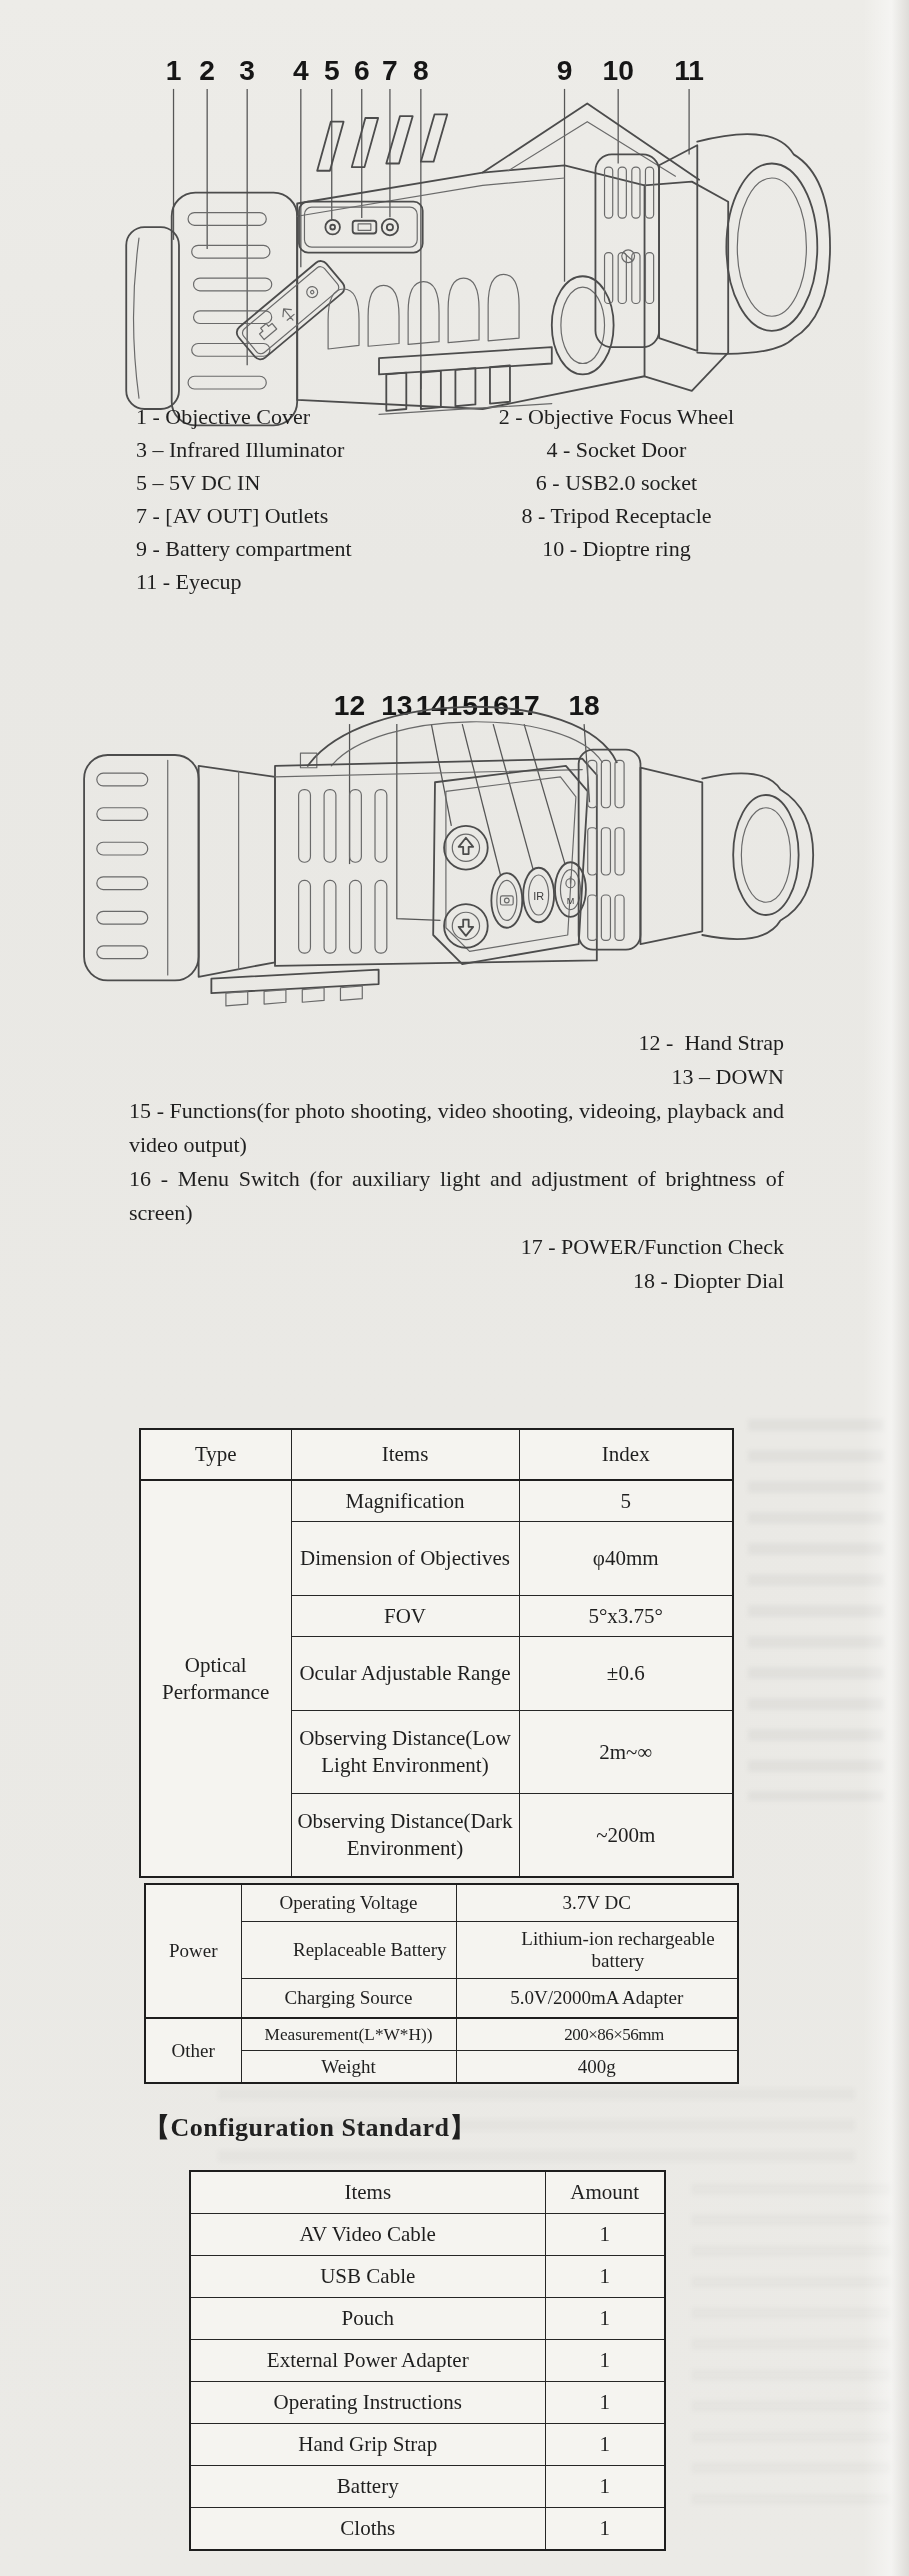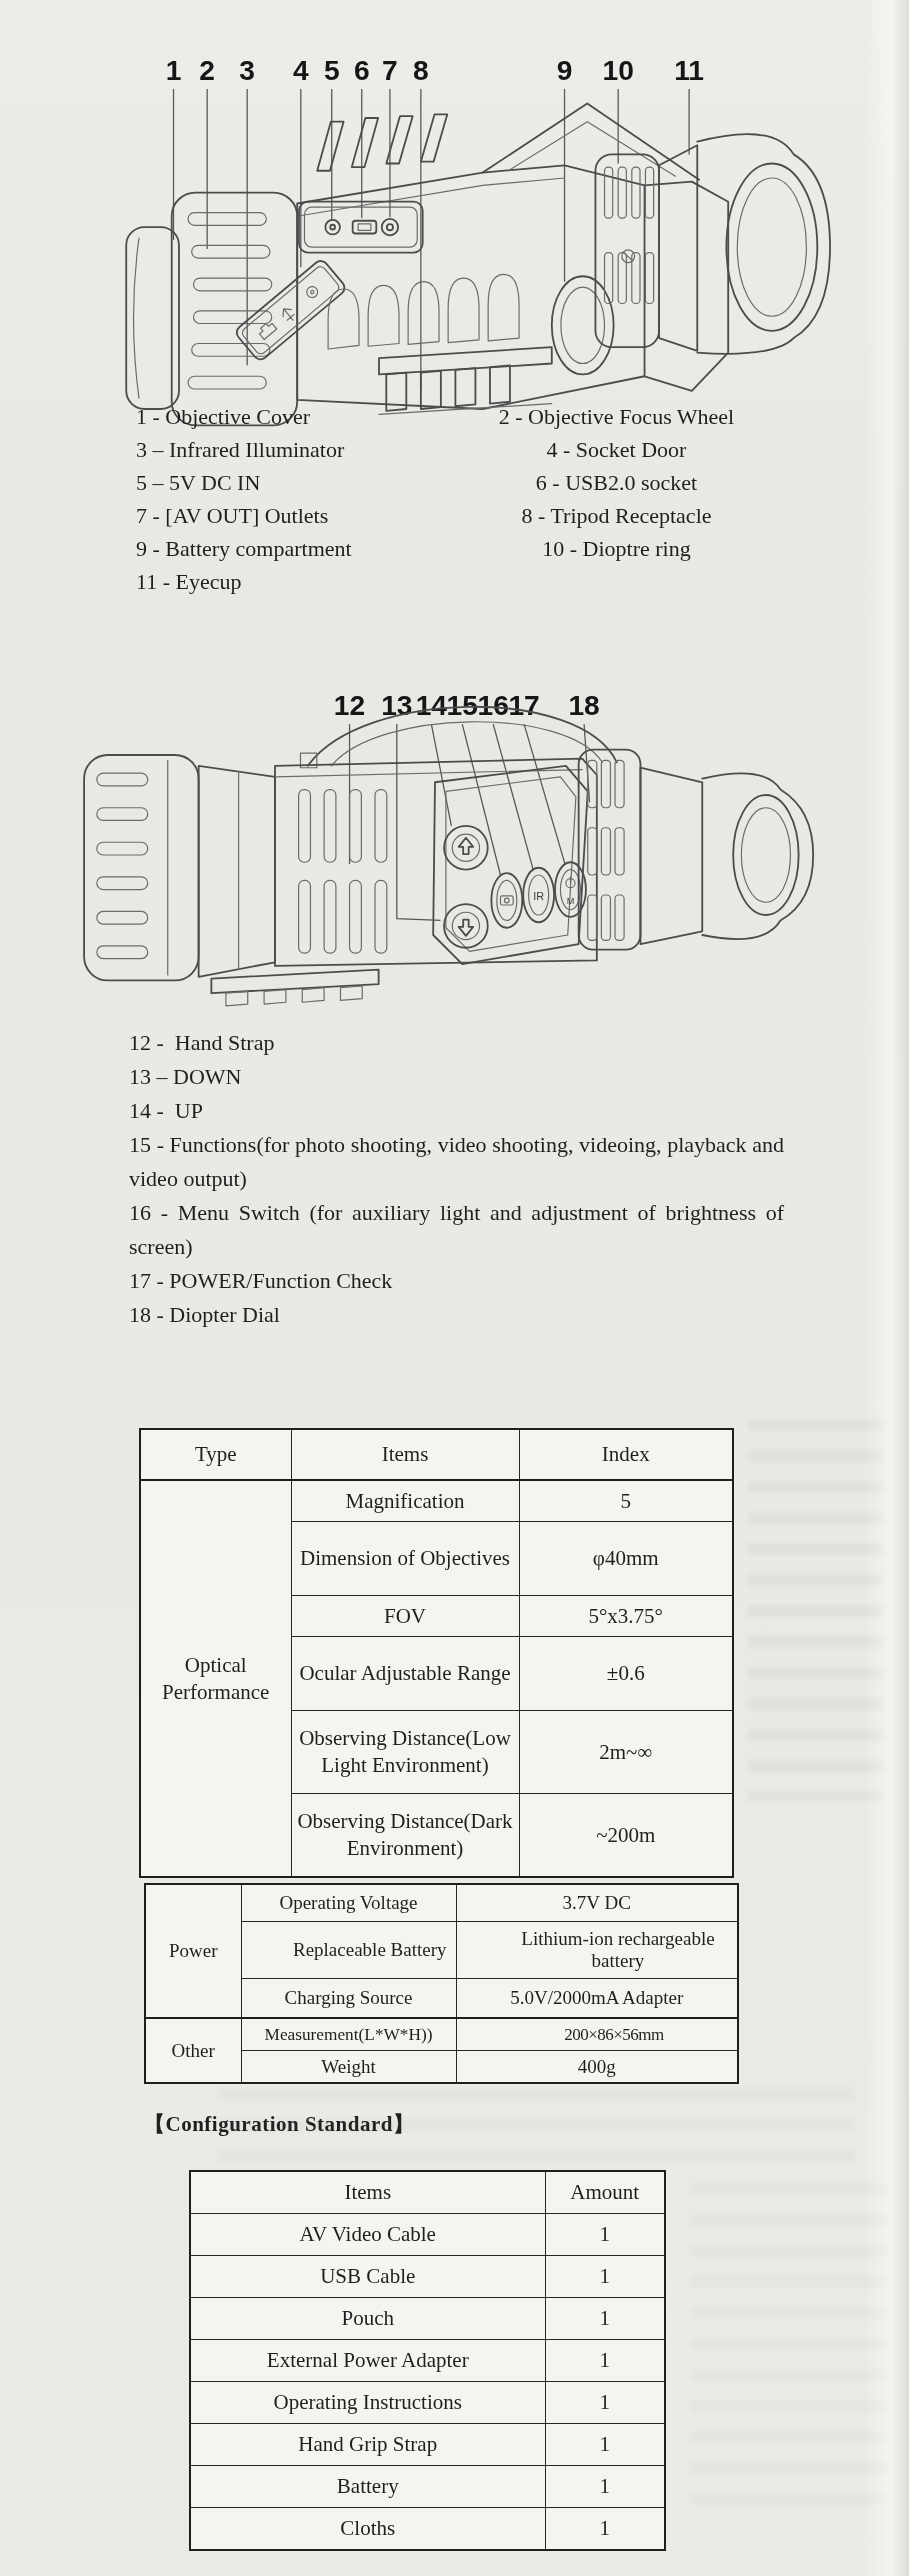--- a/index.html
+++ b/index.html
@@ -20,38 +20,38 @@
   svg .leader{stroke:#565656;stroke-width:1.4;}
 
   
   .list1{position:absolute;top:400px;left:0;width:910px;font-size:22px;}
   .l1row{position:relative;height:33px;line-height:33px;}
   .l1left{position:absolute;left:136px;white-space:pre;}
   .l1right{position:absolute;left:414px;width:405px;text-align:center;white-space:pre;}
 
   
   .list2{position:absolute;top:1026px;left:129px;width:655px;font-size:22px;}
-  .list2 p{margin:0;line-height:34px;white-space:pre-wrap;}
+  .list2 p{margin:0;line-height:34px;white-space:pre-wrap;text-align:right;}
   .list2 p.just{text-align:justify;white-space:normal;}
 
   
   table{border-collapse:collapse;table-layout:fixed;background:#f5f4f0;}
   td,th{border:1.8px solid #262626;text-align:center;vertical-align:middle;
         font-weight:normal;padding:0 5.5px;overflow:hidden;}
   .spec{position:absolute;top:1428px;left:139px;width:593px;font-size:21px;border:2.7px solid #1e1e1e;}
   .spec .hdr td{border-bottom:2.7px solid #1e1e1e;height:49px;}
   .spec td{line-height:27px;}
   .spec .h46 td{height:40px;margin-left:48px;} .spec .h82 td{height:73px;margin-left:28px;} .spec .h92 td{height:82px;}
   .power{position:absolute;top:1883px;left:144px;width:593px;font-size:19px;border:2.7px solid #1e1e1e;}
   .power td{height:36px;}
   .power .h64 td{height:56px;padding-left:48px;} .power .h44 td{height:38px;} .power .h36 td{height:31px;}
   .power .grp{border-top:2.7px solid #1e1e1e;}
   .power .small{font-size:17px;letter-spacing:-0.5px;padding-left:40px;}
   .power .smalllab{font-size:17.3px;}
-  .cfg-head{position:absolute;top:2110px;left:144px;font-size:21px;font-weight:bold;
+  .cfg-head{position:absolute;top:2110px;left:144px;font-size:26px;font-weight:bold;
     font-family:"Liberation Serif","DejaVu Sans",serif;letter-spacing:0.5px;}
   .config{position:absolute;top:2170px;left:189px;width:475px;font-size:21px;border:2.7px solid #1e1e1e;}
   .config td{height:41px;}
 </style>
 </head>
 <body>
 
 <div class="page">
 
   <svg style="position:absolute;left:55px;top:38px" width="819" height="391" viewBox="0 0 900 430">
@@ -325,21 +325,20 @@
         <path d="M692,114 Q760,98 778,126 Q814,148 814,198 Q814,250 778,270 Q760,300 692,286"></path>
         <ellipse cx="762" cy="198" rx="36" ry="66"></ellipse>
         <ellipse cx="762" cy="198" rx="27" ry="52" class="thin"></ellipse>
       </g>
     </g>
   </svg>
 
   <div class="list2">
     <p>12 -  Hand Strap</p>
     <p>13 – DOWN</p>
-    <p>14 -  UP</p>
     <p class="just">15 - Functions(for photo shooting, video shooting, videoing, playback and video output)</p>
     <p class="just">16 -  Menu Switch (for auxiliary light and adjustment of brightness of screen)</p>
     <p>17 - POWER/Function Check</p>
     <p>18 - Diopter Dial</p>
   </div>
 
   <table class="spec">
     <colgroup>
         <col style="width:151px">
         <col style="width:228px">

